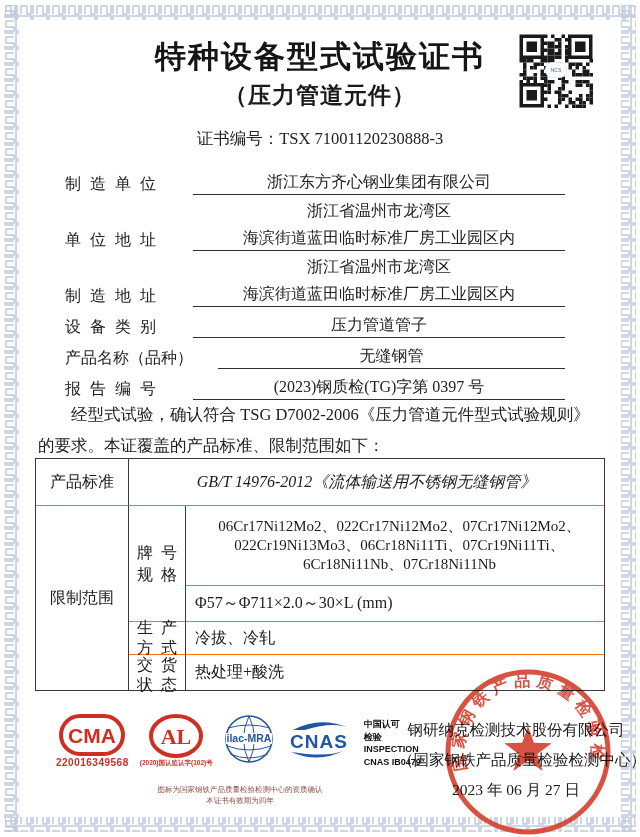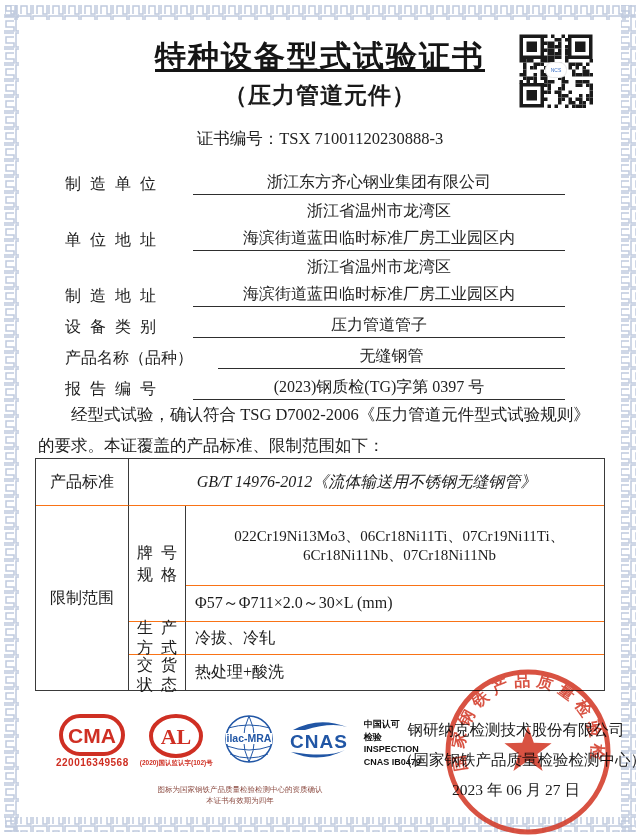--- a/index.html
+++ b/index.html
@@ -4,21 +4,21 @@
 <style>
   html,body{margin:0;padding:0;}
   body{
     width:640px;height:837px;position:relative;background:#ffffff;
     font-family:"Liberation Serif","DejaVu Serif",serif;
     color:#222;overflow:hidden;
   }
   
   .title{
     position:absolute;top:36px;left:0;width:640px;text-align:center;
-    font-size:31px;font-weight:bold;color:#151515;letter-spacing:2px;text-decoration:underline;
+    font-size:31px;font-weight:bold;color:#151515;letter-spacing:2px;
   }
   .subtitle{
     position:absolute;top:80px;left:0;width:640px;text-align:center;
     font-size:23px;font-weight:bold;color:#1a1a1a;letter-spacing:1px;
   }
   .certno{
     position:absolute;top:128px;left:0;width:640px;text-align:center;
     font-size:16.5px;color:#222;
   }
   .qr{position:absolute;top:33px;left:518px;width:76px;height:76px;}
@@ -319,20 +319,21 @@
 
   <div class="tbl">
     <div class="cc bb br cell-std-label">产品标准</div>
     <div class="cc bb cell-std-val">GB/T 14976-2012《流体输送用不锈钢无缝钢管》</div>
     <div class="cc br cell-scope">限制范围</div>
     <div class="cc bb br cell-grade-label">
       <div>牌 号</div>
       <div>规 格</div>
     </div>
     <div class="bb cell-grades">
+      <div>06Cr17Ni12Mo2、022Cr17Ni12Mo2、07Cr17Ni12Mo2、</div>
       <div>022Cr19Ni13Mo3、06Cr18Ni11Ti、07Cr19Ni11Ti、</div>
       <div>6Cr18Ni11Nb、07Cr18Ni11Nb</div>
     </div>
     <div class="cl bb cell-dims">Φ57～Φ711×2.0～30×L (mm)</div>
     <div class="cc bb br cell-prod-label">
       <div>生 产</div>
       <div>方 式</div>
     </div>
     <div class="cl bb cell-prod">冷拔、冷轧</div>
     <div class="cc br cell-del-label">

